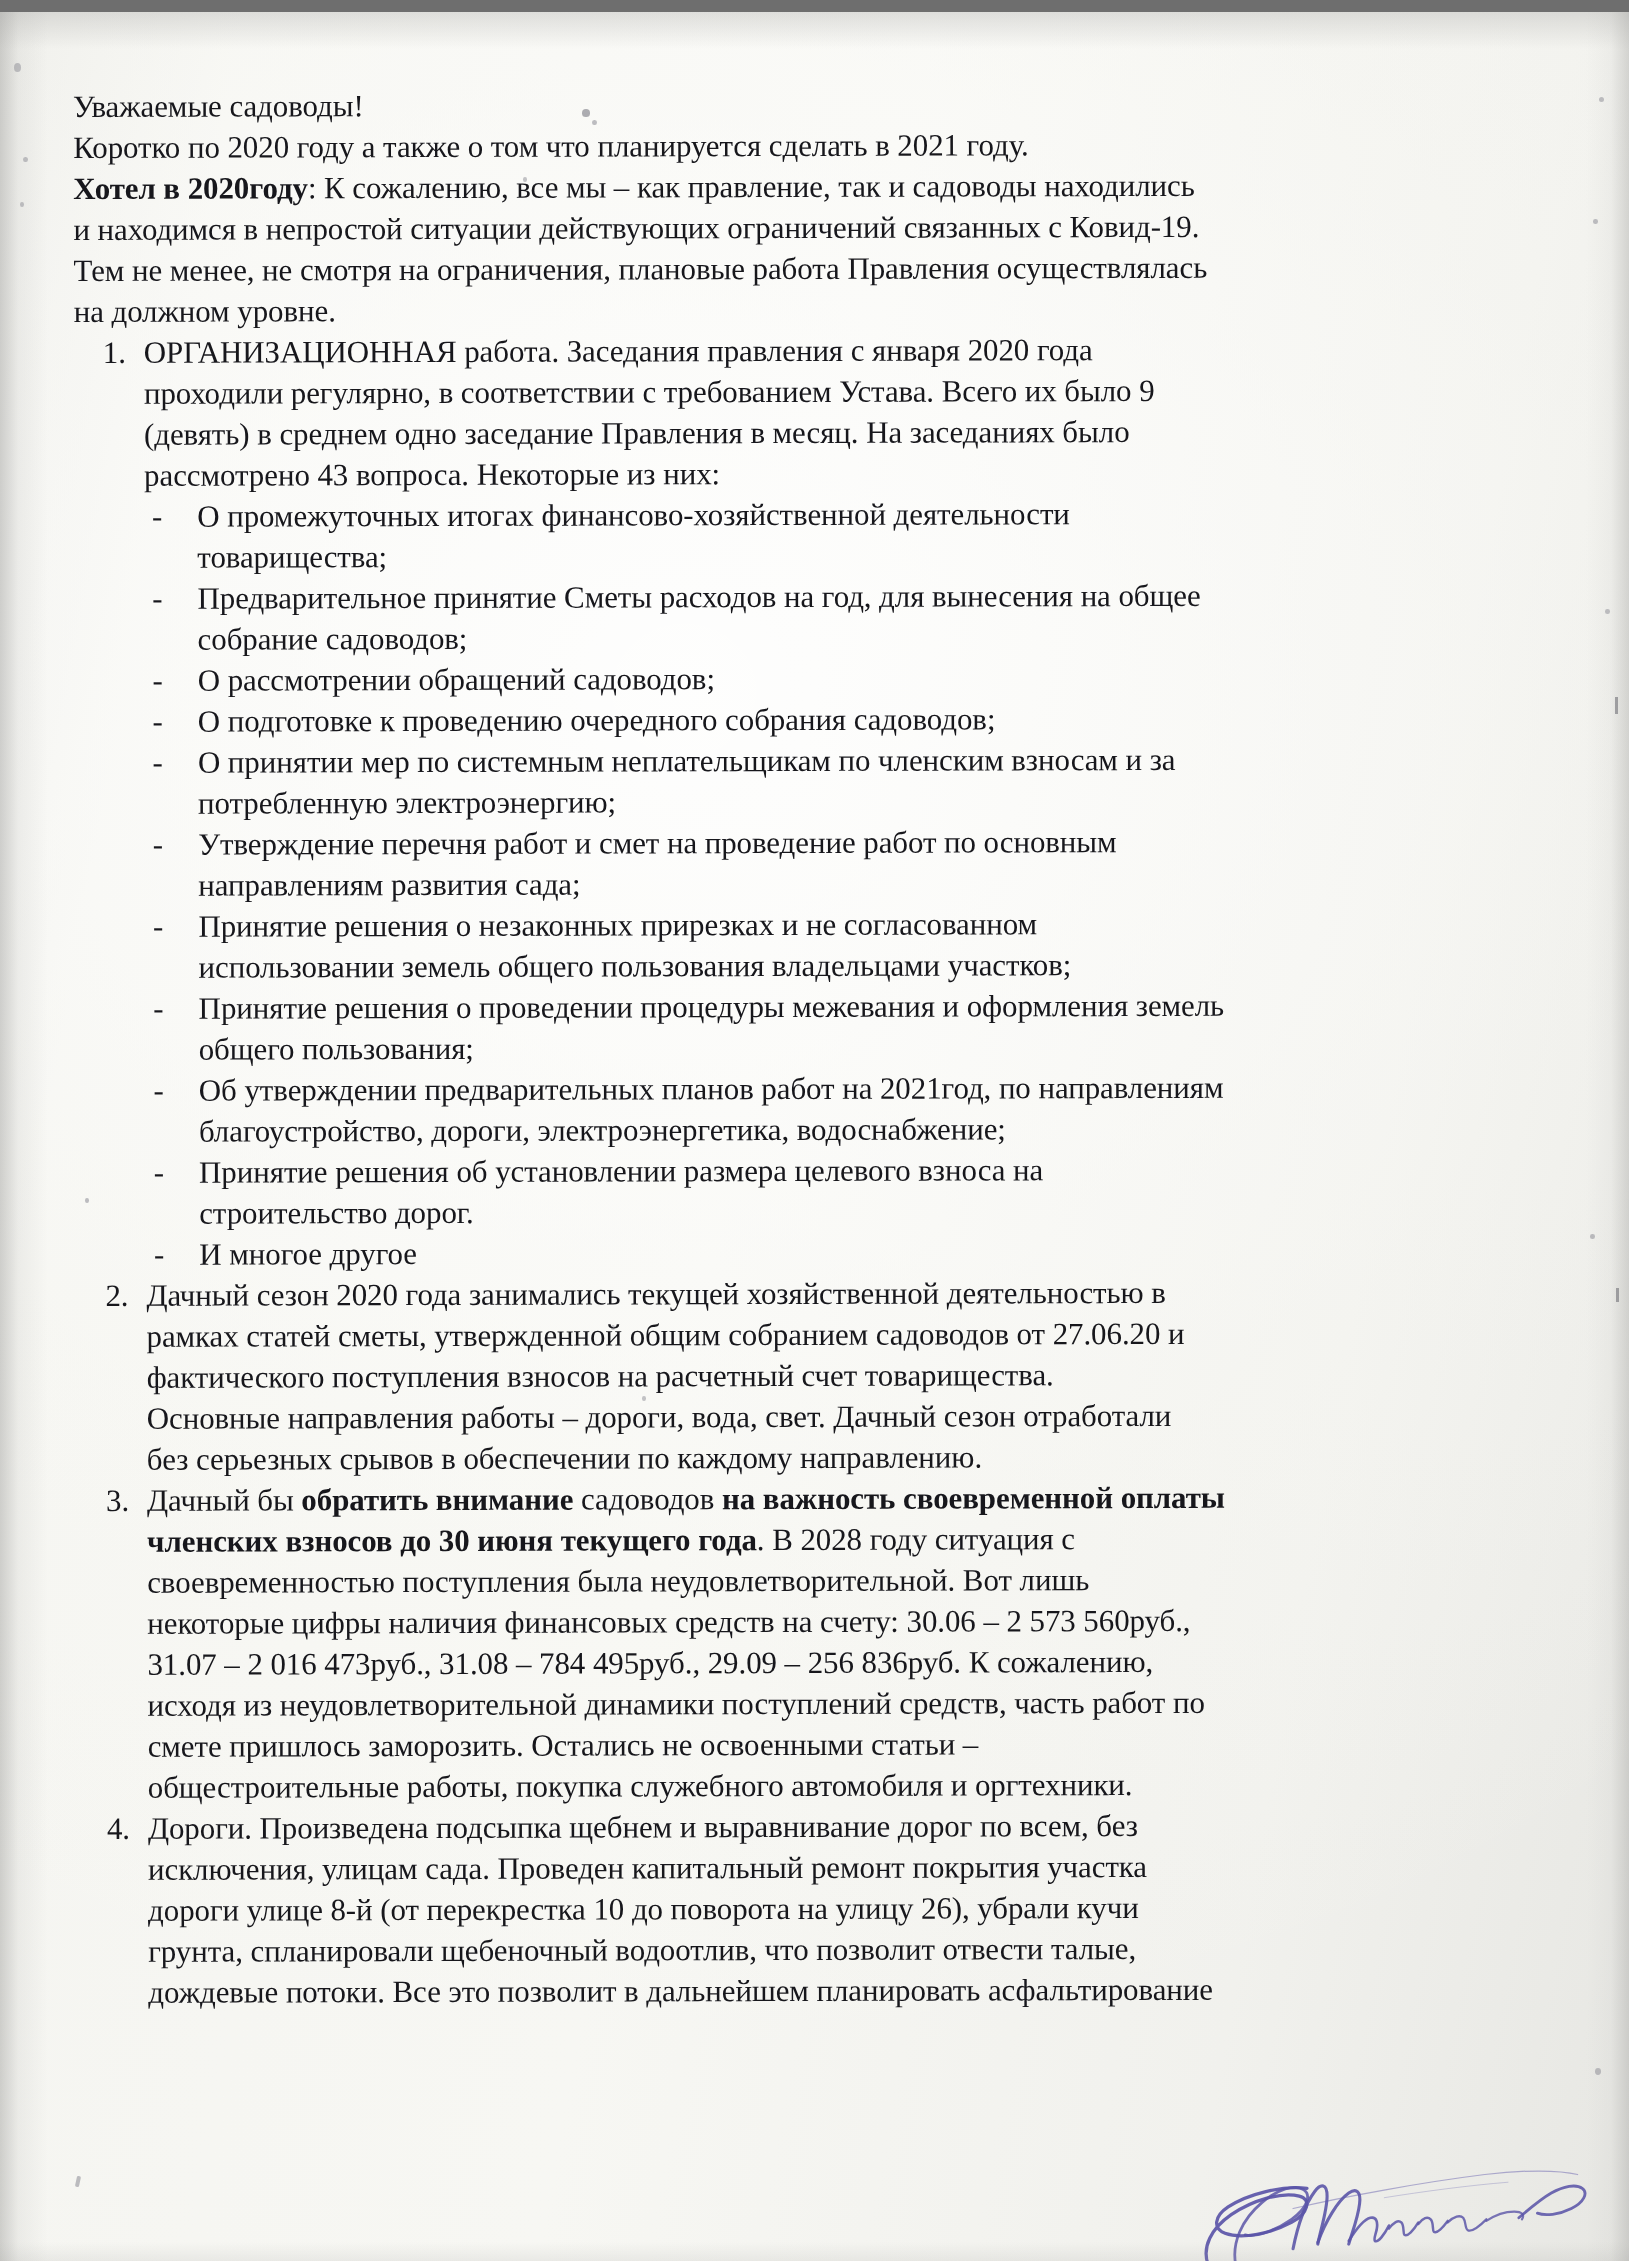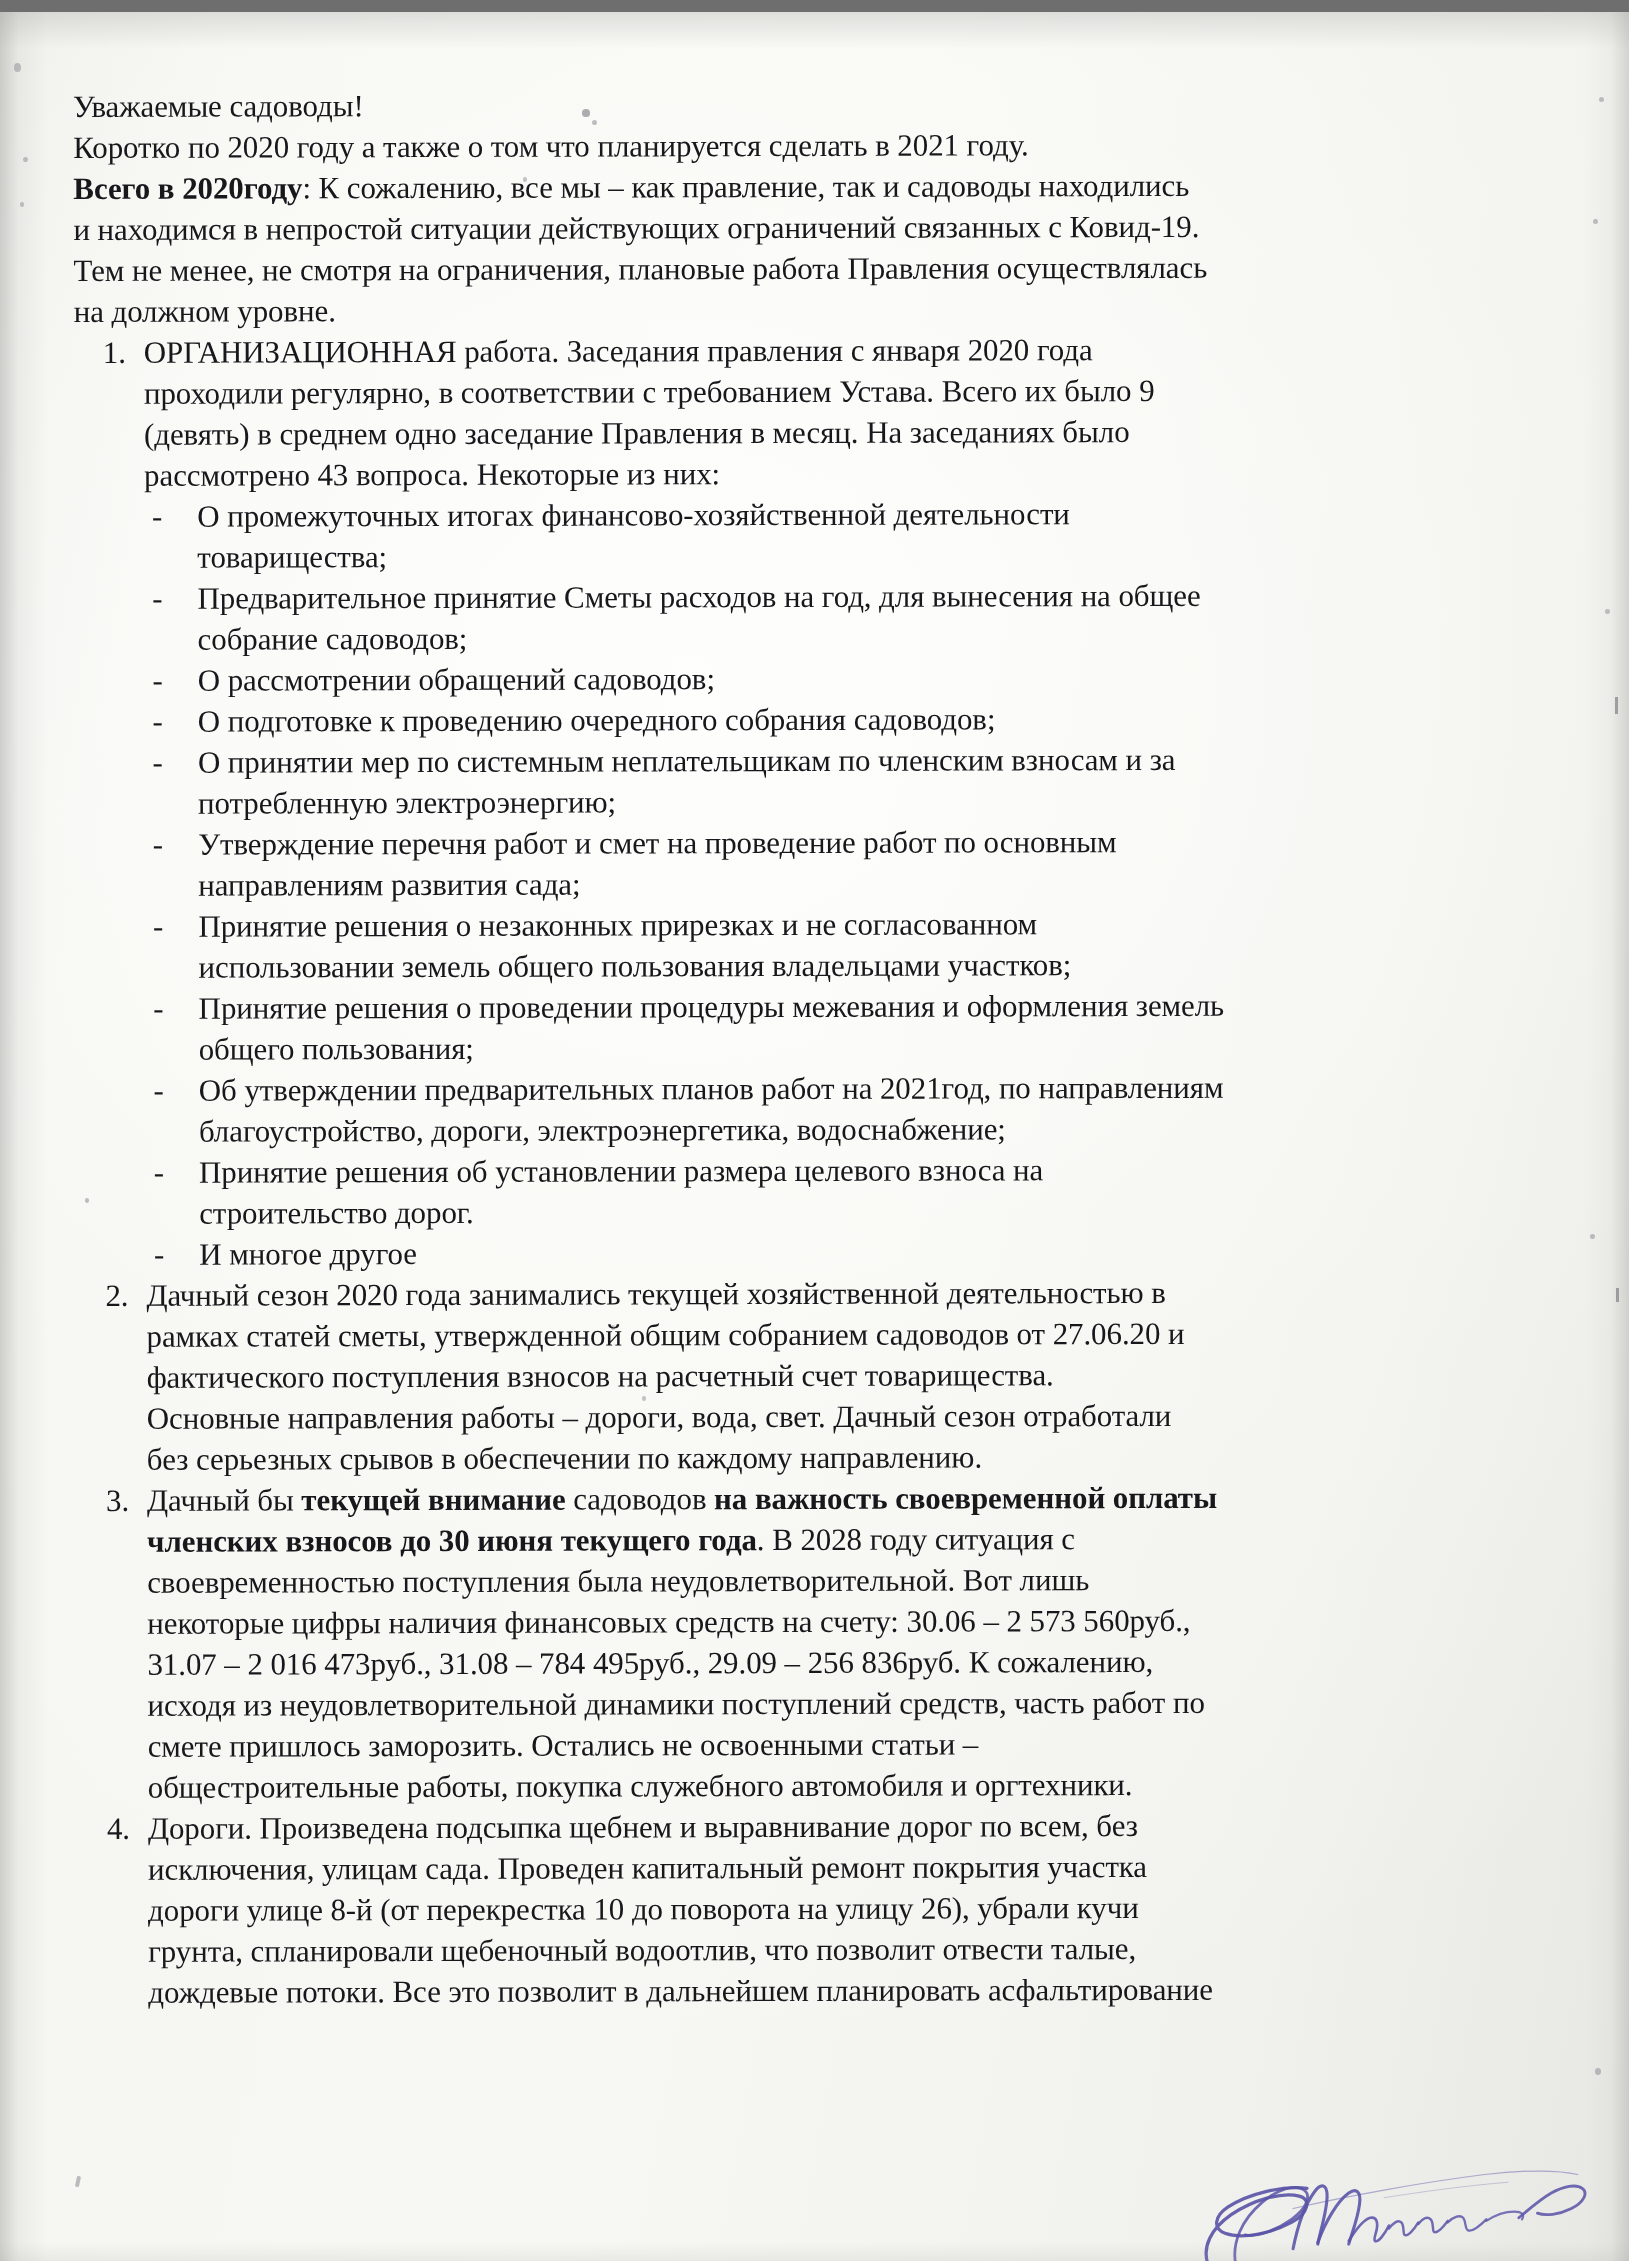--- a/index.html
+++ b/index.html
@@ -154,21 +154,21 @@
   <div class="speck" style="left:523px;top:165px; width:3.9px; height:4.6px; opacity:.5;"></div>
   <div class="speck" style="left:611px;top:1313px;width:3.9px; height:5.4px; opacity:.5;"></div>
   <div class="speck" style="left:642px;top:1384px;width:3.9px; height:4.6px; opacity:.5;"></div>
 
   <div class="doc-body">
 
     <p class="para">Уважаемые садоводы!</p>
 
     <p class="para">Коротко по 2020  году а также о том что планируется сделать в 2021 году.</p>
 
-    <p class="para"><span class="bold">Всего в 2020году</span><span>:  К сожалению, все мы – как правление,  так и садоводы находились</span></p>
+    <p class="para"><span class="bold">Хотел в 2020году</span><span>:  К сожалению, все мы – как правление,  так и садоводы находились</span></p>
     <p class="para">и находимся в непростой ситуации действующих ограничений связанных с Ковид-19.</p>
     <p class="para">Тем не менее, не смотря на ограничения, плановые работа Правления осуществлялась</p>
     <p class="para">на должном уровне.</p>
 
     <ol class="level1">
 
       <li>
         <span class="num">1.</span>
         <p class="para">ОРГАНИЗАЦИОННАЯ работа. Заседания правления с января 2020 года</p>
         <p class="para">проходили регулярно, в соответствии с требованием Устава. Всего их было 9</p>
@@ -235,21 +235,21 @@
         <span class="num">2.</span>
         <p class="para">Дачный сезон 2020 года занимались текущей хозяйственной деятельностью в</p>
         <p class="para">рамках статей сметы, утвержденной общим собранием садоводов от 27.06.20 и</p>
         <p class="para">фактического поступления взносов на расчетный счет товарищества.</p>
         <p class="para"> Основные направления работы – дороги, вода, свет. Дачный сезон отработали</p>
         <p class="para"> без серьезных срывов в обеспечении по каждому направлению.</p>
       </li>
 
       <li>
         <span class="num">3.</span>
-        <p class="para"><span>Дачный бы </span><span class="bold">текущей внимание</span><span> садоводов </span><span class="bold">на важность своевременной оплаты</span></p>
+        <p class="para"><span>Дачный бы </span><span class="bold">обратить внимание</span><span> садоводов </span><span class="bold">на важность своевременной оплаты</span></p>
         <p class="para"><span class="bold">членских взносов до 30 июня текущего года</span><span>. В 2028 году ситуация с</span></p>
         <p class="para">своевременностью поступления была неудовлетворительной. Вот лишь</p>
         <p class="para">некоторые цифры наличия финансовых средств на счету: 30.06 – 2 573 560руб.,</p>
         <p class="para">31.07 – 2 016 473руб., 31.08 – 784 495руб., 29.09 – 256 836руб. К сожалению,</p>
         <p class="para">исходя из неудовлетворительной динамики поступлений средств, часть работ по</p>
         <p class="para">смете пришлось заморозить. Остались не освоенными статьи –</p>
         <p class="para">общестроительные работы, покупка служебного автомобиля  и оргтехники.</p>
       </li>
 
       <li>

